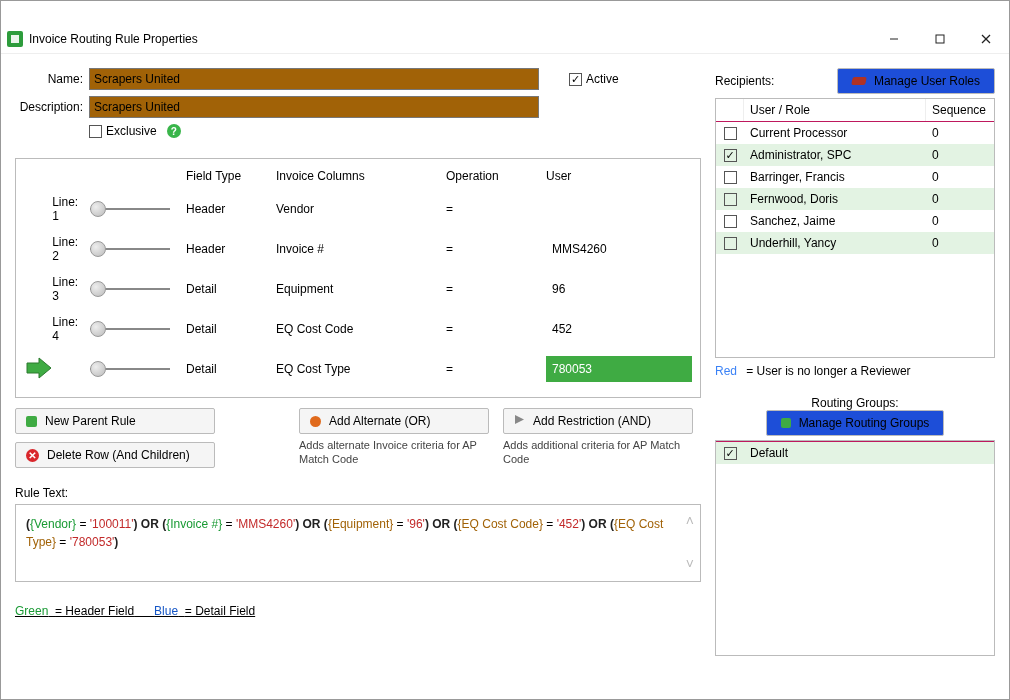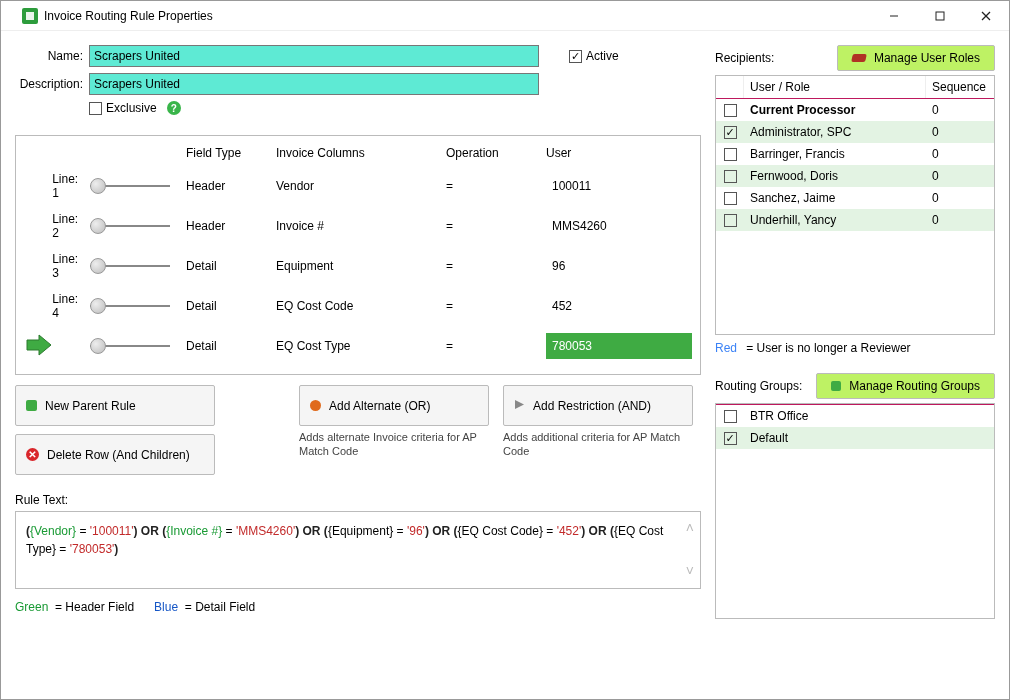--- a/index.html
+++ b/index.html
@@ -1,29 +1,29 @@
 <!DOCTYPE html>
 <html><head>
 <meta charset="utf-8">
 <style>
   * { box-sizing: border-box; font-family: "Segoe UI", Arial, sans-serif; font-size: 12px; }
   body { margin: 0; background: #fff; }
   .window { width: 1010px; height: 700px; border: 1px solid #999; display: flex; flex-direction: column; background: #fff; }
-  .titlebar { height: 30px; display: flex; align-items: center; padding: 0 0 0 21px; border-bottom: 1px solid #eee; }
+  .titlebar { height: 30px; display: flex; align-items: center; padding: 0 0 0 6px; border-bottom: 1px solid #eee; margin-top: 23px; }
   .titlebar .appicon { width: 16px; height: 16px; background: #2d9c3c; border-radius: 2px; margin-right: 6px; display:flex; align-items:center; justify-content:center; }
   .titlebar .appicon svg { width:10px; height:10px; }
   .titlebar .title { flex: 0 0 auto; }
   .titlebar .spacer { flex: 1; }
   .winbtn { width: 46px; height: 30px; display: flex; align-items: center; justify-content: center; }
   .content { flex: 1; display: flex; padding: 14px 14px 10px 14px; gap: 14px; }
   .leftcol { flex: 1; display: flex; flex-direction: column; }
   .rightcol { width: 280px; display: flex; flex-direction: column; }
   .formrow { display: flex; align-items: center; margin-bottom: 6px; }
   .formrow .lbl { width: 74px; text-align: right; padding-right: 6px; }
-  .textinput { border: 1px solid #777; height: 22px; padding: 8px 4px; background: #5eead4; }
+  .textinput { border: 1px solid #777; height: 22px; padding: 8px 4px; background: #a16207; }
   .textinput.grow { flex: 1; max-width: 450px; }
   .checkbox { display: inline-flex; align-items: center; gap: 4px; }
   .checkbox .box { width: 13px; height: 13px; border: 1px solid #555; background: #fff; display:flex; align-items:center; justify-content:center; font-size: 11px; line-height: 1; }
   .helpicon { width: 14px; height: 14px; border-radius: 50%; background: #39b54a; display: inline-flex; align-items: center; justify-content: center; color: #fff; font-size: 10px; font-weight: bold; margin-left: 10px; }
   .rulesgrid { margin-top: 14px; border: 1px solid #bbb; padding: 0 8px 8px 8px; display:flex; flex-direction: column;}
   .rulesgrid .hdr { display: flex; padding: 10px 0 6px 0; font-weight: normal; color: #000000; }
   .col-line { width: 62px; }
   .col-gauge { width: 100px; padding: 0 4px; }
   .col-ftype { width: 90px; }
   .col-icol { width: 170px; }
@@ -32,54 +32,54 @@
   .ruleline { display: flex; align-items: center; height: 40px; }
   .ruleline .col-line { display: flex; align-items: center; }
   .ruleline .arrow-slot { width: 30px; display:flex; align-items:center; justify-content:center; }
   .gauge { position: relative; width: 80px; height: 18px; display:flex; align-items:center; }
   .gauge .track { width: 80px; height: 2px; background: #888; }
   .gauge .knob { position: absolute; left: 0; top: 1px; width: 16px; height: 16px; border-radius: 50%; background: radial-gradient(circle at 35% 35%, #eee, #bbb); border: 1px solid #999; }
   .valcell { padding: 3px 6px; }
   .valcell.active { background: #3fab43; color: #fff; min-height: 26px; display:flex; align-items:center; }
   .green-arrow svg { width: 28px; height: 22px; }
   .toolbar-row { display: flex; gap: 14px; margin-top: 10px; }
-  .btn { display: flex; align-items: center; gap: 8px; height: 41px; padding: 0 10px; border: 1px solid #bbb; background: #f5f5f5; border-radius: 2px; cursor: pointer; }
+  .btn { display: flex; align-items: center; gap: 8px; height: 26px; padding: 0 10px; border: 1px solid #bbb; background: #f5f5f5; border-radius: 2px; cursor: pointer; }
   .btn .dot { width: 11px; height: 11px; border-radius: 2px; }
   .underbtn { font-size: 11px; color: #444; margin-top: 4px; width: 190px; line-height: 1.3; }
   .ruletext-label { margin-top: 18px; }
   .ruletext-box { border: 1px solid #bbb; padding: 10px 28px 10px 10px; height: 78px; margin-top: 4px; position: relative; line-height: 1.5; }
   .ruletext-box .scrollhint { position:absolute; right: 6px; top: 6px; color: #bbb; font-size: 14px; }
   .ruletext-box .scrollhint.bot { top: auto; bottom: 6px; }
-  .rtfield { color: #000000; }
+  .rtfield { color: #a16207; }
   .rtfieldg { color: #199a34; }
   .rtval { color: #c22a2a; }
   .rtkey { font-weight: bold; color: #222; }
-  .legend { margin-top: 11px; }
+  .legend { margin-top: 22px; text-decoration: underline; }
   .legend .g { color: #199a34; }
   .legend .b { color: #1556c6; }
   .section-head { display: flex; align-items: center; margin-bottom: 4px; }
   .section-head .lbl { flex: 1; }
-  .rolebtn { height: 26px; border: 1px solid #bbb; background: #bef264; padding: 0 14px; display:flex; align-items:center; gap:8px; border-radius:2px; cursor:pointer; }
+  .rolebtn { height: 26px; border: 1px solid #bbb; background: #1d4ed8; padding: 0 14px; display:flex; align-items:center; gap:8px; border-radius:2px; cursor:pointer; }
   .rolebtn .brick { width: 14px; height: 8px; background: #b03224; border-radius: 2px; transform: skewX(-12deg); }
   .rolebtn .sq { width: 10px; height: 10px; background: #3fab43; border-radius: 2px; }
   .listpanel { border: 1px solid #bbb; height: 260px; display:flex; flex-direction:column; }
   .listpanel.small { height: 216px; }
   .listpanel .lhdr { display: flex; border-bottom: 1px solid #be185d; background: #fff; }
   .lhdr .c-chk { width: 28px; border-right: 1px solid #eee; }
   .lhdr .c-name { flex: 1; padding: 4px 6px; border-right: 1px solid #eee; }
   .lhdr .c-seq { width: 68px; padding: 4px 6px; }
   .listpanel .lrow { display: flex; align-items: center; height: 22px; }
   .lrow .c-chk { width: 28px; display:flex; justify-content:center; }
   .lrow .c-name { flex: 1; padding: 0 6px; }
   .lrow .c-seq { width: 68px; padding: 0 6px; }
   .lrow.alt { background: #e3f3e3; }
-  .lrow.bold .c-name { font-weight: bold; }
+  .lrow.bold .c-name { font-weight: normal; }
   .note { margin-top: 6px; font-size: 11px; }
   .note .red { color: #3b82f6; }
-  .routing-head { margin-top: 18px; }
+  .routing-head { margin-top: 18px; flex-direction: column; }
   .footer { display:flex; justify-content:flex-end; gap: 10px; padding: 8px 14px 14px 0; }
   .footer .fbtn { width: 74px; height: 24px; border: 1px solid #aaa; background: #eee; border-radius: 2px; cursor:pointer; display:flex; align-items:center; justify-content:center; }
 </style>
 </head>
 <body>
 
 <div class="window">
 
   <div class="titlebar">
     <div class="appicon">
@@ -148,23 +148,20 @@
               </div>
               <div class="col-gauge">
                 <div class="gauge">
                   <div class="track"></div>
                   <div class="knob"></div>
                 </div>
               </div>
               <div class="col-ftype">Header</div>
               <div class="col-icol">Vendor</div>
               <div class="col-op">=</div>
-              <div class="col-val">
-                <div class="valcell">100011</div>
-              </div>
             </div>
             <div class="ruleline">
               <div class="col-line">
                 <span class="arrow-slot"></span>
                 <span>Line: 2</span>
               </div>
               <div class="col-gauge">
                 <div class="gauge">
                   <div class="track"></div>
                   <div class="knob"></div>
@@ -353,26 +350,20 @@
         <div class="rolebtn">
           <span class="sq"></span>
           <span>Manage Routing Groups</span>
         </div>
       </div>
       <div class="listpanel small">
         <div class="lhdr">
           <div class="c-chk"></div>
         </div>
         <div id="routing-body">
-            <div class="lrow">
-              <div class="c-chk">
-                <span class="box" style="width:13px;height:13px;border:1px solid #555;display:inline-flex;align-items:center;justify-content:center;font-size:11px;"></span>
-              </div>
-              <div class="c-name">BTR Office</div>
-            </div>
             <div class="lrow alt">
               <div class="c-chk">
                 <span class="box" style="width:13px;height:13px;border:1px solid #555;display:inline-flex;align-items:center;justify-content:center;font-size:11px;">✓</span>
               </div>
               <div class="c-name">Default</div>
             </div>
           </div>
       </div>
     </div>
   </div>

